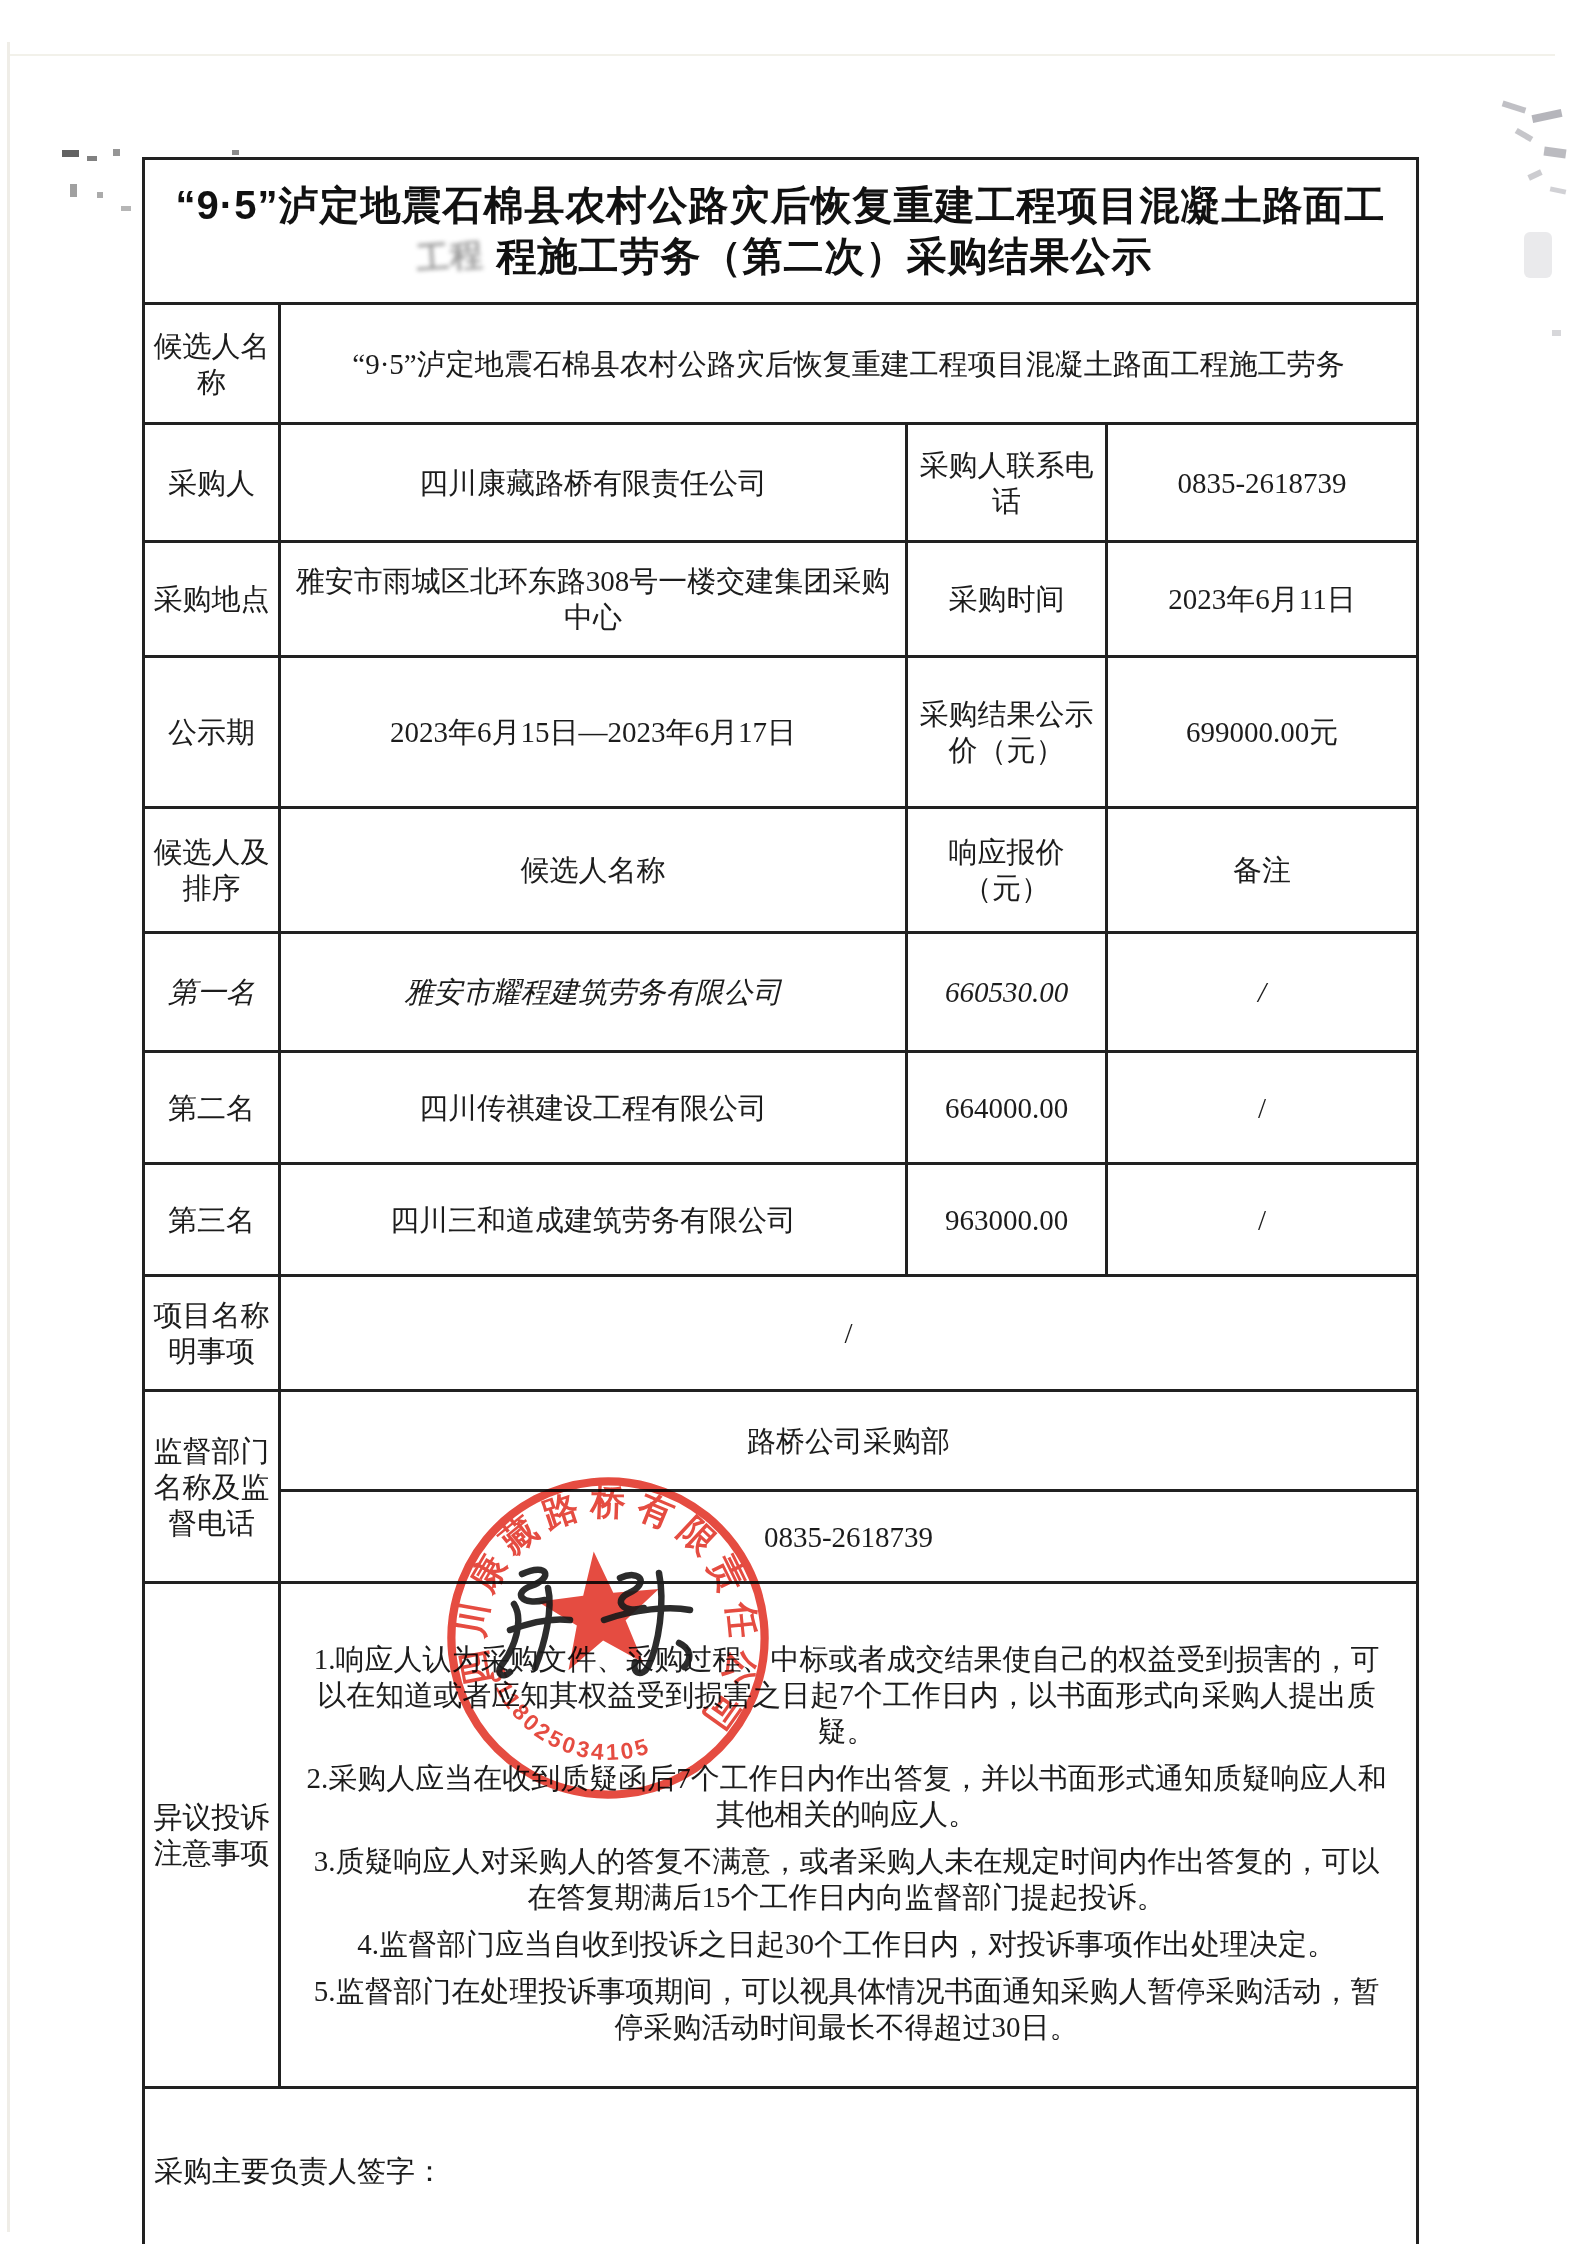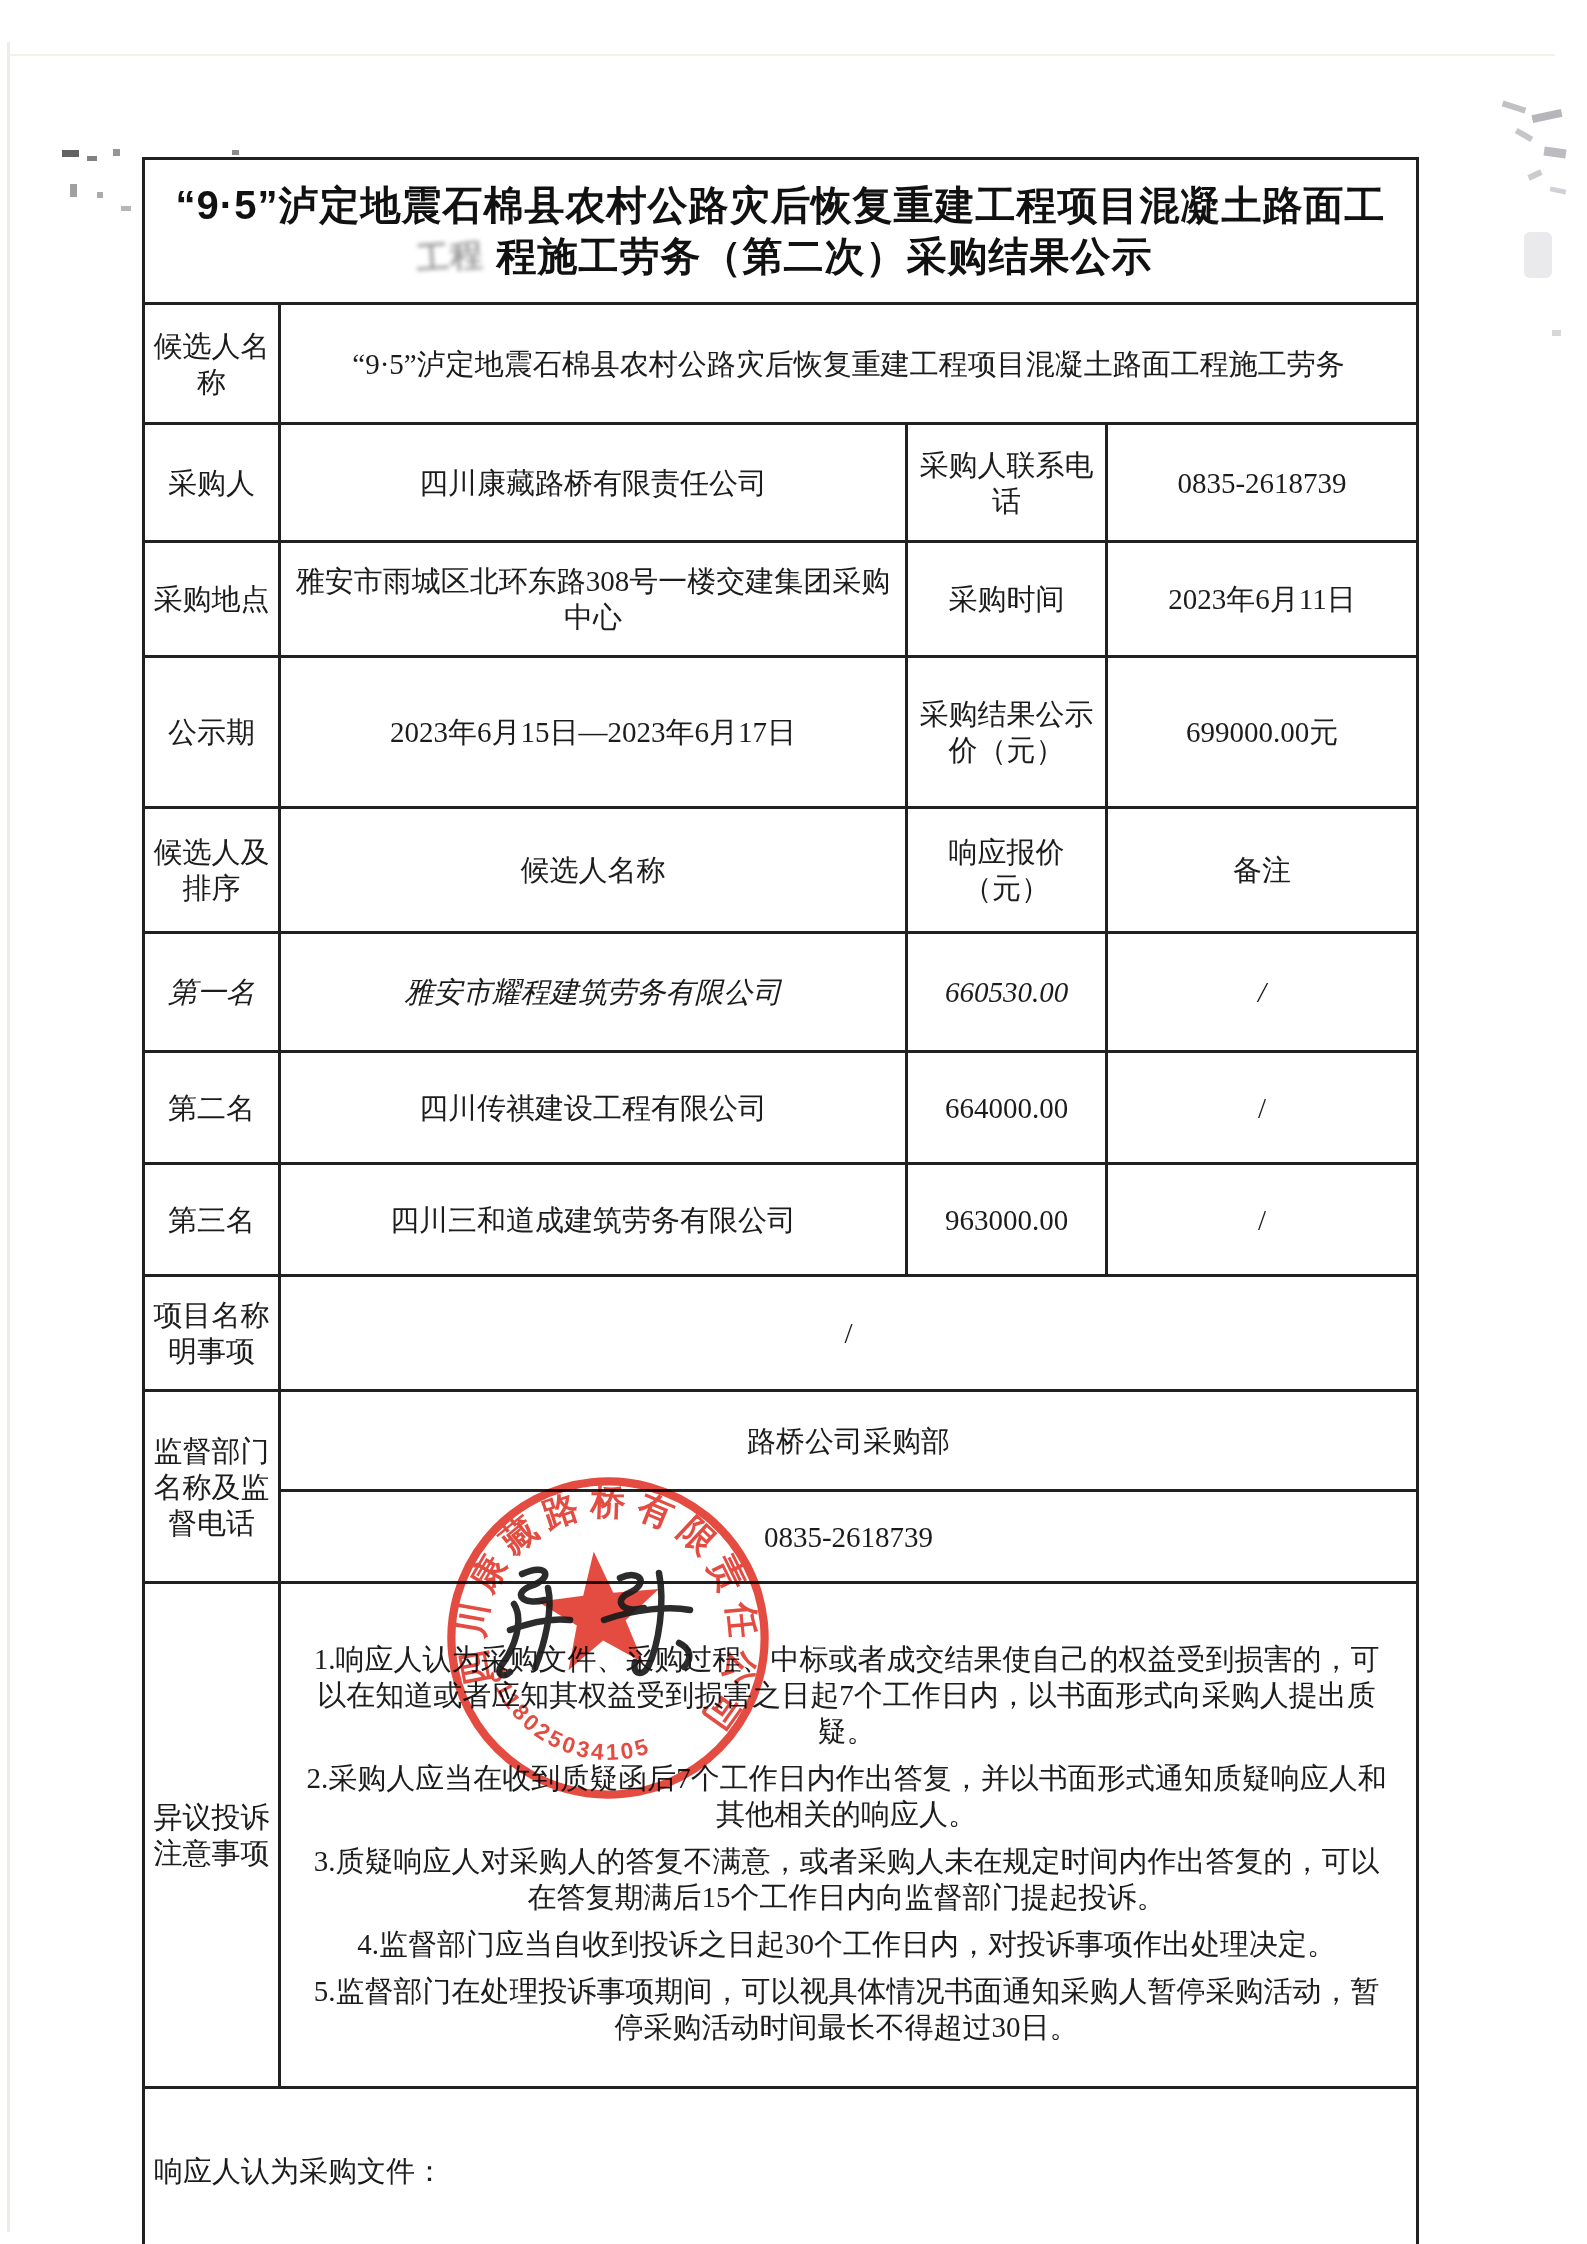--- a/index.html
+++ b/index.html
@@ -222,21 +222,21 @@
         <div>1.响应人认为采购文件、采购过程、中标或者成交结果使自己的权益受到损害的，可以在知道或者应知其权益受到损害之日起7个工作日内，以书面形式向采购人提出质疑。</div>
         <div>2.采购人应当在收到质疑函后7个工作日内作出答复，并以书面形式通知质疑响应人和其他相关的响应人。</div>
         <div>3.质疑响应人对采购人的答复不满意，或者采购人未在规定时间内作出答复的，可以在答复期满后15个工作日内向监督部门提起投诉。</div>
         <div>4.监督部门应当自收到投诉之日起30个工作日内，对投诉事项作出处理决定。</div>
         <div>5.监督部门在处理投诉事项期间，可以视具体情况书面通知采购人暂停采购活动，暂停采购活动时间最长不得超过30日。</div>
       </td>
     </tr>
 
     <tr class="r-sign">
       <td colspan="4" class="sign-cell">
-        <span>响应人认为采购文件：</span>
+        <span>采购主要负责人签字：</span>
       </td>
     </tr>
   </tbody>
     </table>
 
   <svg class="stamp" viewBox="0 0 330 330">
     <circle cx="165" cy="165" r="152" fill="none" stroke="#e2382c" stroke-width="8"></circle>
     <path id="sealTop" d="M 49 196 A 120 120 0 1 1 242 257" fill="none"></path>
     <path id="sealBottom" d="M 47 186 A 122 122 0 0 0 234 263" fill="none"></path>
     <text font-size="34" fill="#e2382c" letter-spacing="9">

